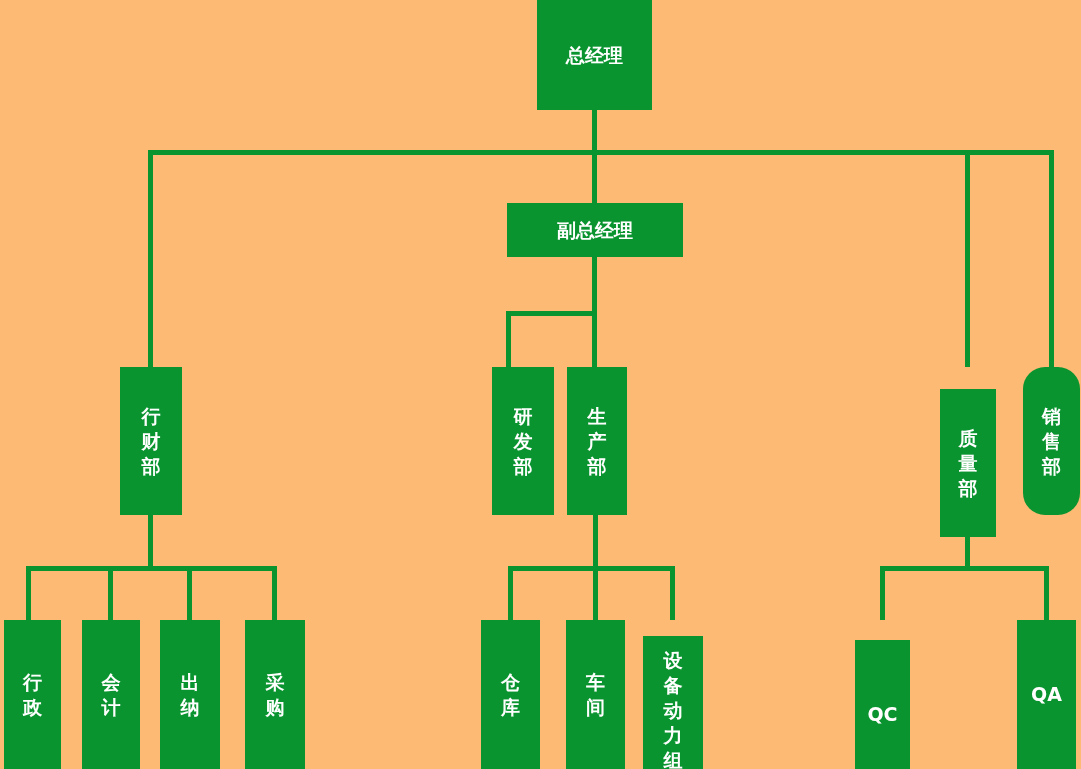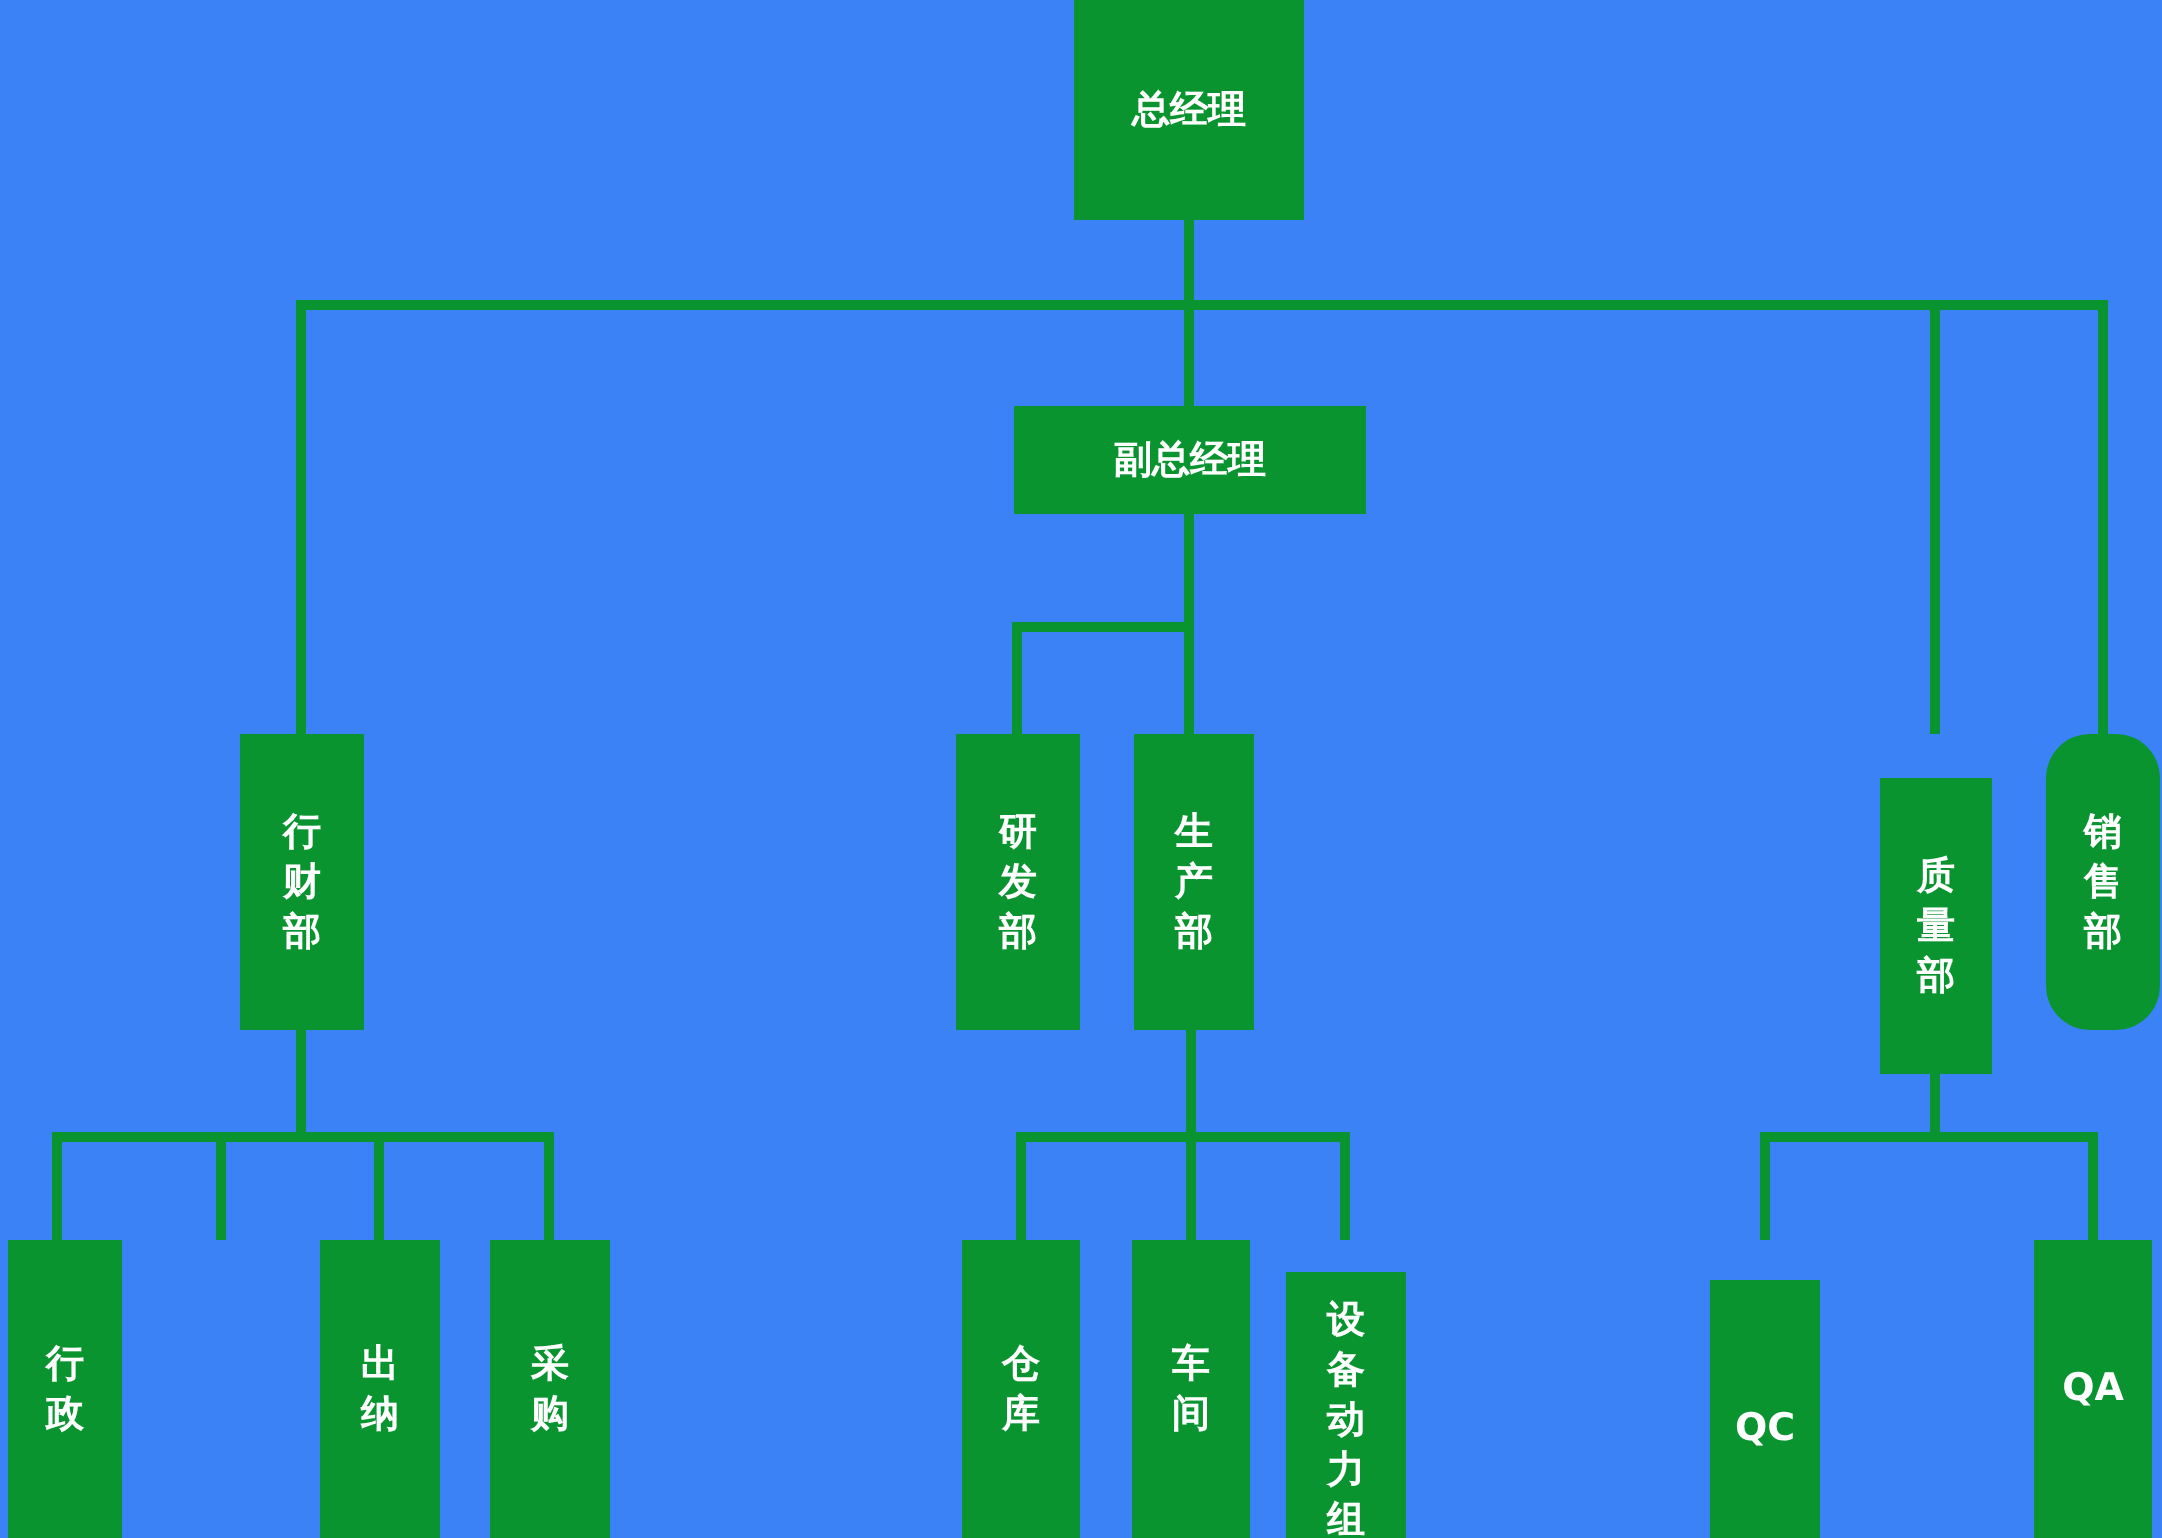--- a/index.html
+++ b/index.html
@@ -5,21 +5,21 @@
   html, body {
     margin: 0;
     padding: 0;
     background: #ffffff;
     font-family: "DejaVu Sans", "Liberation Sans", sans-serif;
   }
   .canvas {
     position: relative;
     width: 1081px;
     height: 769px;
-    background: #3b82f6;
+    background: #fdba74;
     overflow: hidden;
   }
   .node {
     position: absolute;
     background: #0A9430;
     color: #ffffff;
     display: flex;
     align-items: center;
     justify-content: center;
     font-weight: bold;
@@ -80,35 +80,38 @@
     <span>总经理</span>
   </div>
 
   <div class="node h" style="left:507px;top:203px;width:176px;height:54px;">
     <span>副总经理</span>
   </div>
 
   <div class="node v" style="left:120px;top:367px;width:62px;height:148px;">
     <span>行财部</span>
   </div>
-  <div class="node v" style="left:478px;top:367px;width:62px;height:148px;">
+  <div class="node v" style="left:492px;top:367px;width:62px;height:148px;">
     <span>研发部</span>
   </div>
   <div class="node v" style="left:567px;top:367px;width:60px;height:148px;">
     <span>生产部</span>
   </div>
   <div class="node v" style="left:940px;top:389px;width:56px;height:148px;">
     <span>质量部</span>
   </div>
   <div class="node v" style="left:1023px;top:367px;width:57px;height:148px;border-radius:22px;">
     <span>销售部</span>
   </div>
 
   <div class="node v" style="left:4px;top:620px;width:57px;height:149px;">
     <span>行政</span>
+  </div>
+  <div class="node v" style="left:82px;top:620px;width:58px;height:149px;">
+    <span>会计</span>
   </div>
   <div class="node v" style="left:160px;top:620px;width:60px;height:149px;">
     <span>出纳</span>
   </div>
   <div class="node v" style="left:245px;top:620px;width:60px;height:149px;">
     <span>采购</span>
   </div>
   <div class="node v" style="left:481px;top:620px;width:59px;height:149px;">
     <span>仓库</span>
   </div>

